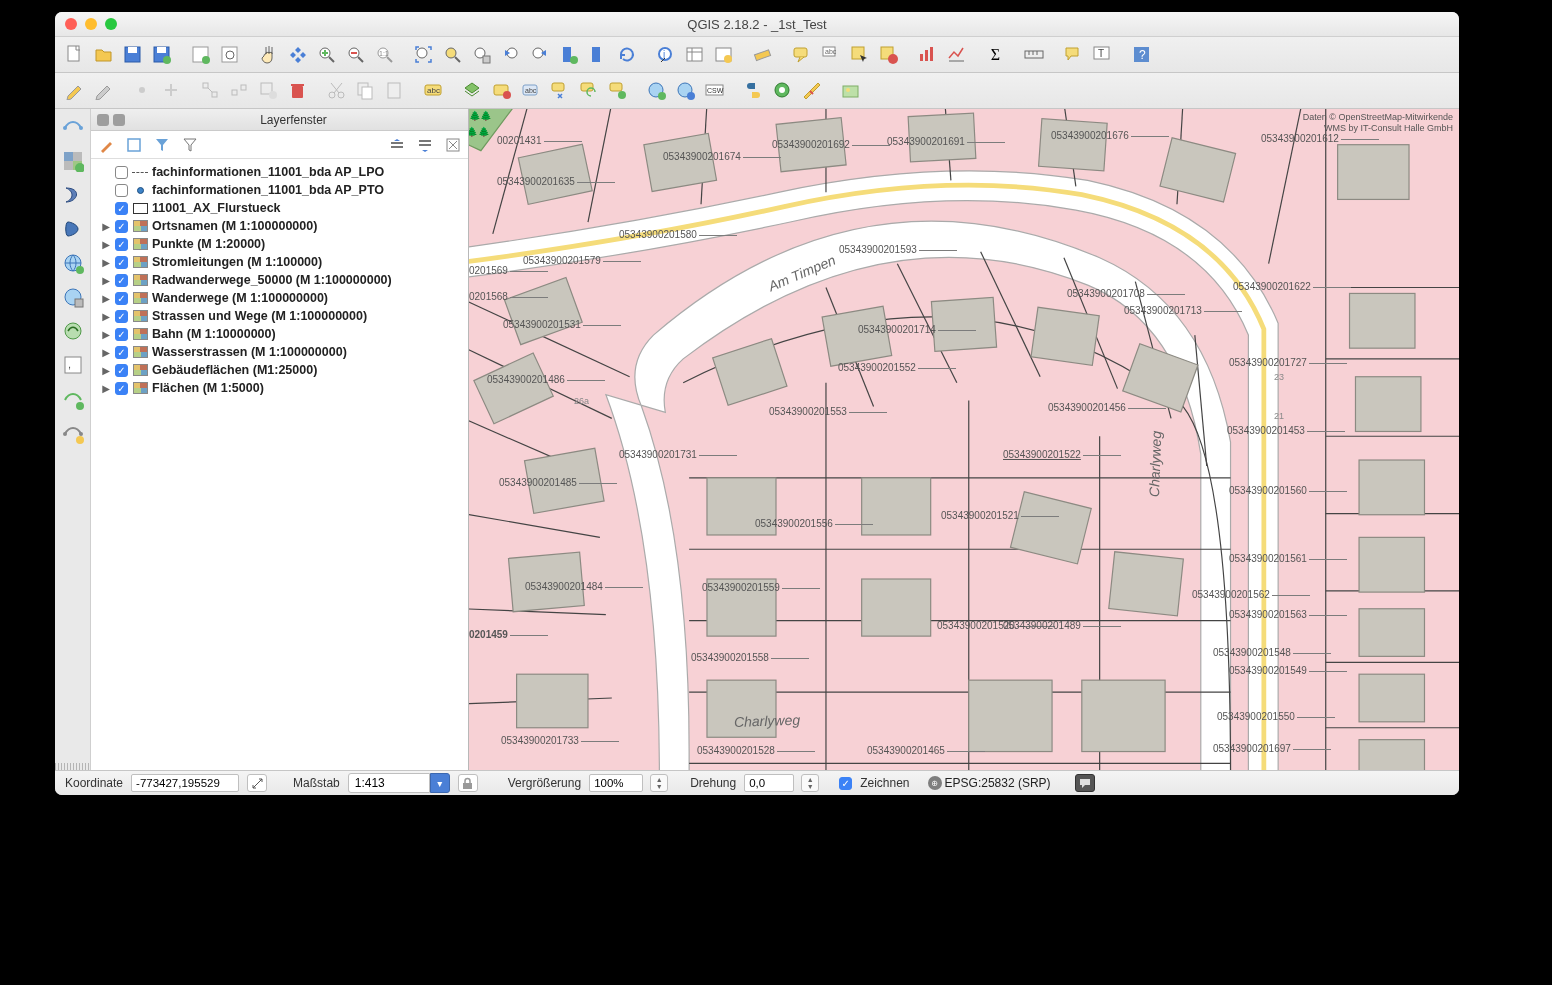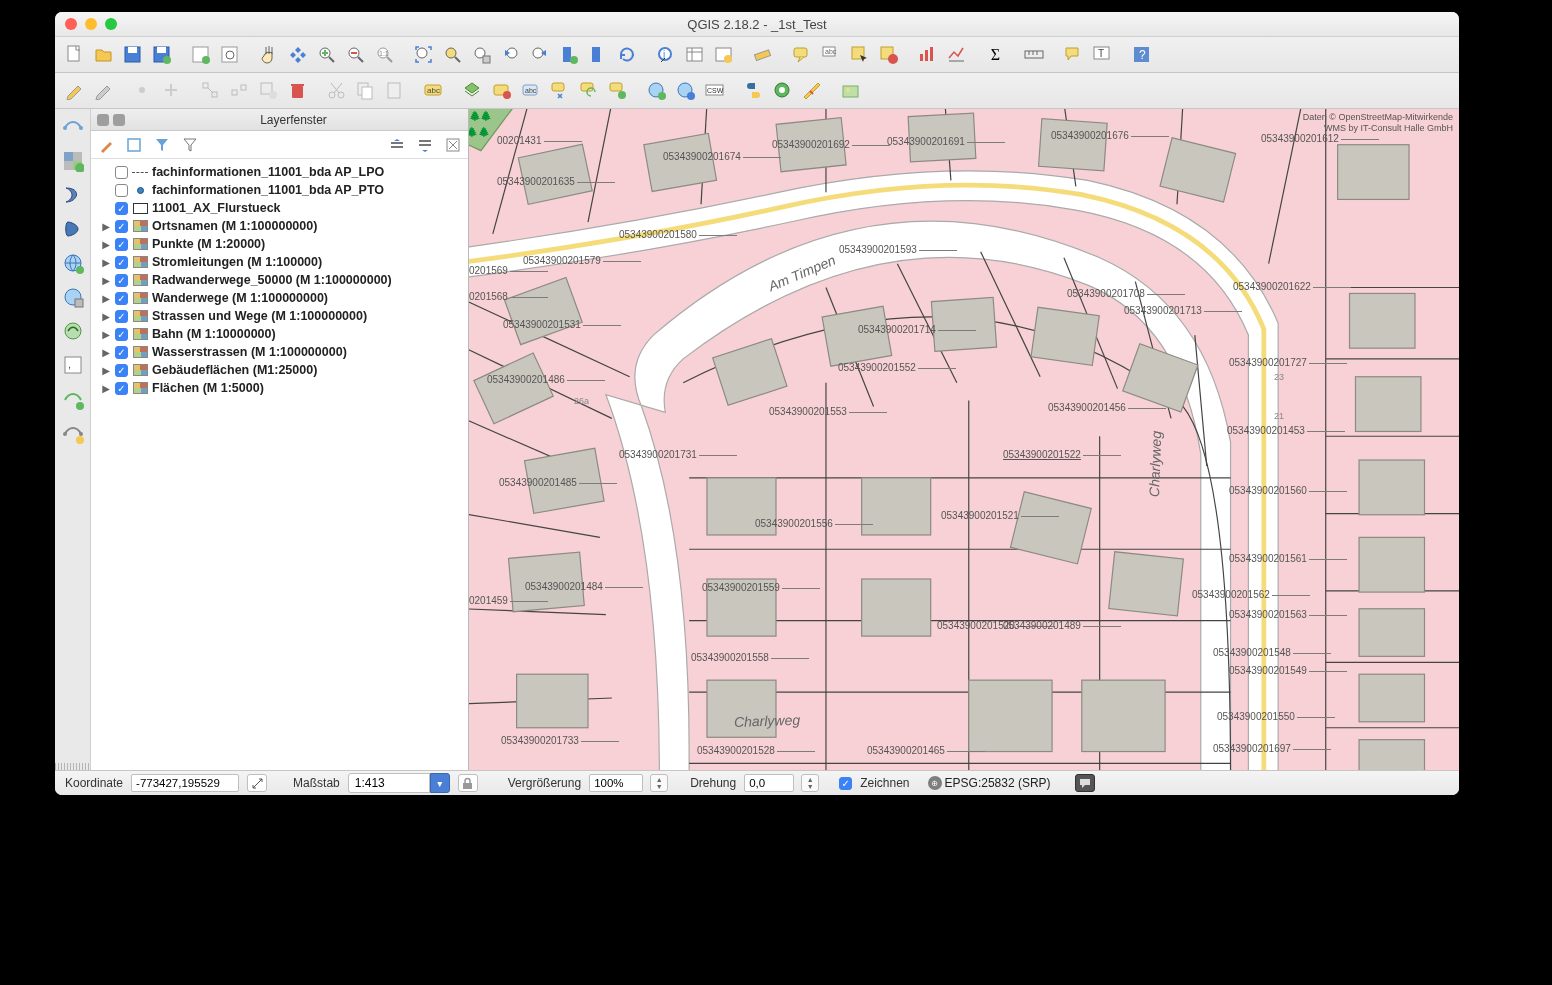--- a/index.html
+++ b/index.html
@@ -788,21 +788,21 @@
           <div class="parcel-label" style="left: 792px; top: 24px;">05343900201612</div>
           <div class="parcel-label" style="left: 150px; top: 120px;">05343900201580</div>
           <div class="parcel-label" style="left: 54px; top: 146px;">05343900201579</div>
           <div class="parcel-label" style="left: 370px; top: 135px;">05343900201593</div>
           <div class="parcel-label" style="left: 0px; top: 156px;">0201569</div>
           <div class="parcel-label" style="left: 0px; top: 182px;">0201568</div>
           <div class="parcel-label" style="left: 34px; top: 210px;">05343900201531</div>
           <div class="parcel-label" style="left: 18px; top: 265px;">05343900201486</div>
           <div class="parcel-label" style="left: 30px; top: 368px;">05343900201485</div>
           <div class="parcel-label" style="left: 37px; top: 472px; padding-left: 19px;">05343900201484</div>
-          <div class="parcel-label" style="left: 0px; top: 486px;">0201459</div>
+          <div class="parcel-label" style="left: 0px; top: 520px; font-weight: bold;">0201459</div>
           <div class="parcel-label" style="left: 150px; top: 340px;">05343900201731</div>
           <div class="parcel-label" style="left: 389px; top: 215px;">05343900201714</div>
           <div class="parcel-label" style="left: 369px; top: 253px;">05343900201552</div>
           <div class="parcel-label" style="left: 300px; top: 297px;">05343900201553</div>
           <div class="parcel-label" style="left: 248px; top: 409px; margin-left: 38px;">05343900201556</div>
           <div class="parcel-label" style="left: 233px; top: 473px;">05343900201559</div>
           <div class="parcel-label" style="left: 222px; top: 543px;">05343900201558</div>
           <div class="parcel-label" style="left: 432px; top: 511px; padding-left: 36px;">05343900201520</div>
           <div class="parcel-label" style="left: 472px; top: 401px;">05343900201521</div>
           <div class="parcel-label" style="left: 534px; top: 340px; text-decoration: underline;">05343900201522</div>

